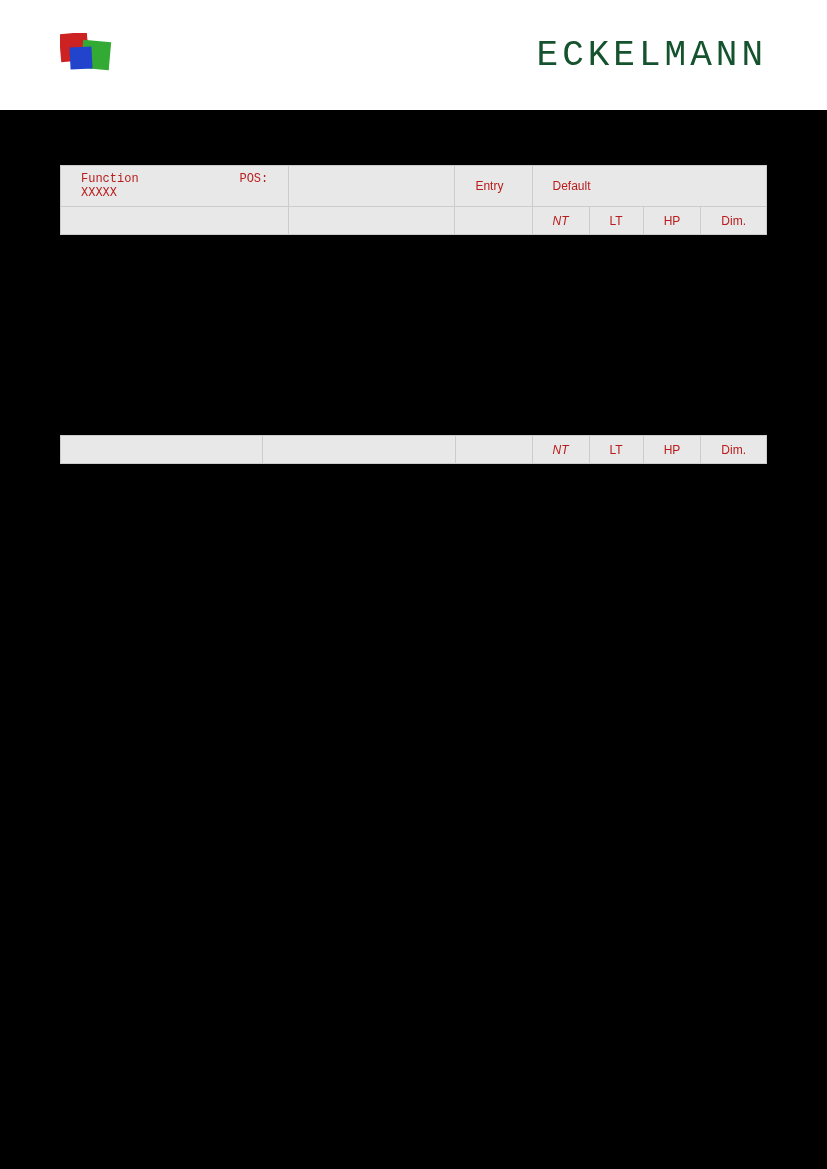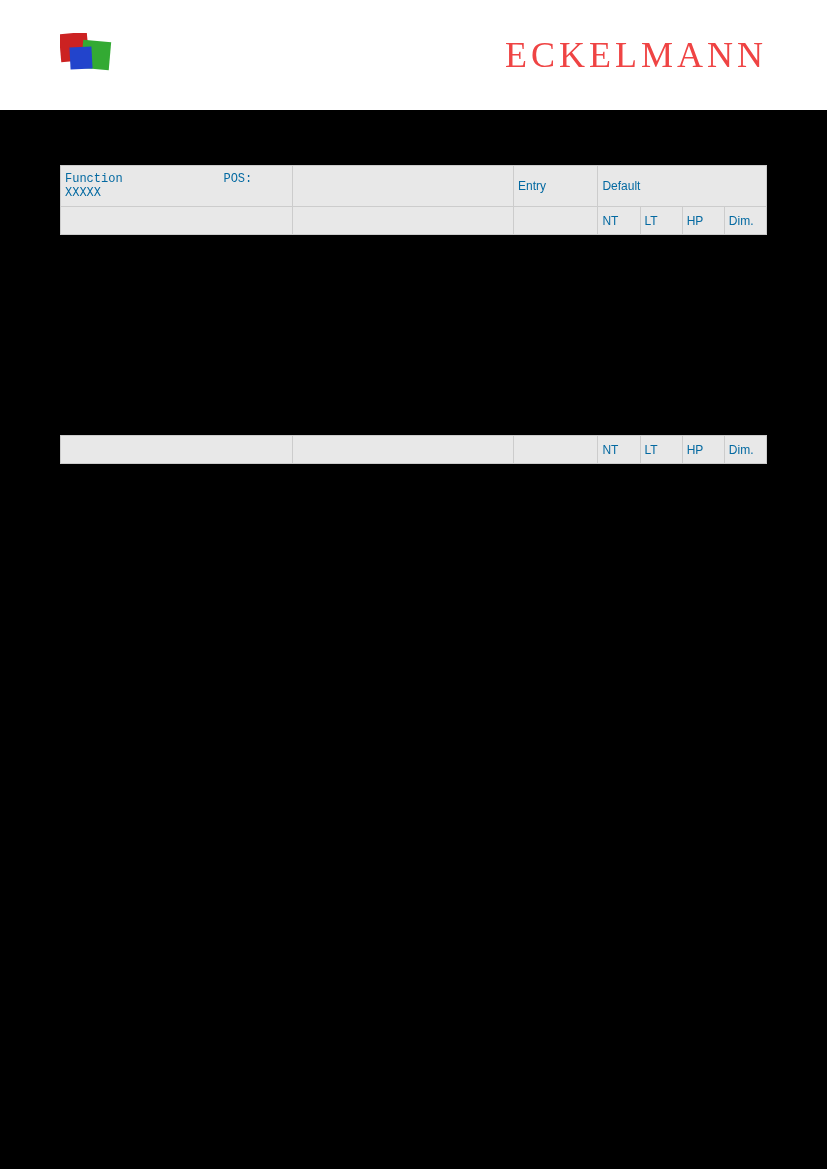--- a/index.html
+++ b/index.html
@@ -30,42 +30,42 @@
       display: flex;
       align-items: center;
       justify-content: space-between;
       padding: 0 60px;
     }
 
     .logo-eckelmann {
       font-size: 36px;
       font-weight: 300;
       letter-spacing: 4px;
-      color: #ef4444;
-      font-family: Liberation Serif, serif;
+      color: #14532d;
+      font-family: Liberation Mono, monospace;
     }
 
     .logo-icon {
       display: flex;
       gap: 2px;
       align-items: center;
     }
 
     .data-table {
       width: 100%;
       border-collapse: collapse;
       background-color: #e8e8e8;
       border: 1px solid #cccccc;
     }
 
     .data-table tbody tr td {
       background-color: #e8e8e8;
-      padding: 6px 4px;
+      padding: 6px 20px;
       font-size: 12px;
-      color: #0369a1;
+      color: #b91c1c;
       text-align: left;
       border: 1px solid #cccccc;
       height: 28px;
     }
 
     .col-function {
       width: 220px;
     }
 
     .col-middle {
@@ -75,20 +75,21 @@
     .col-entry {
       width: 80px;
     }
 
     .col-default {
       width: 160px;
     }
 
     .col-nt {
       width: 40px;
+      font-style: italic;
     }
 
     .col-lt {
       width: 40px;
     }
 
     .col-hp {
       width: 40px;
     }
 

